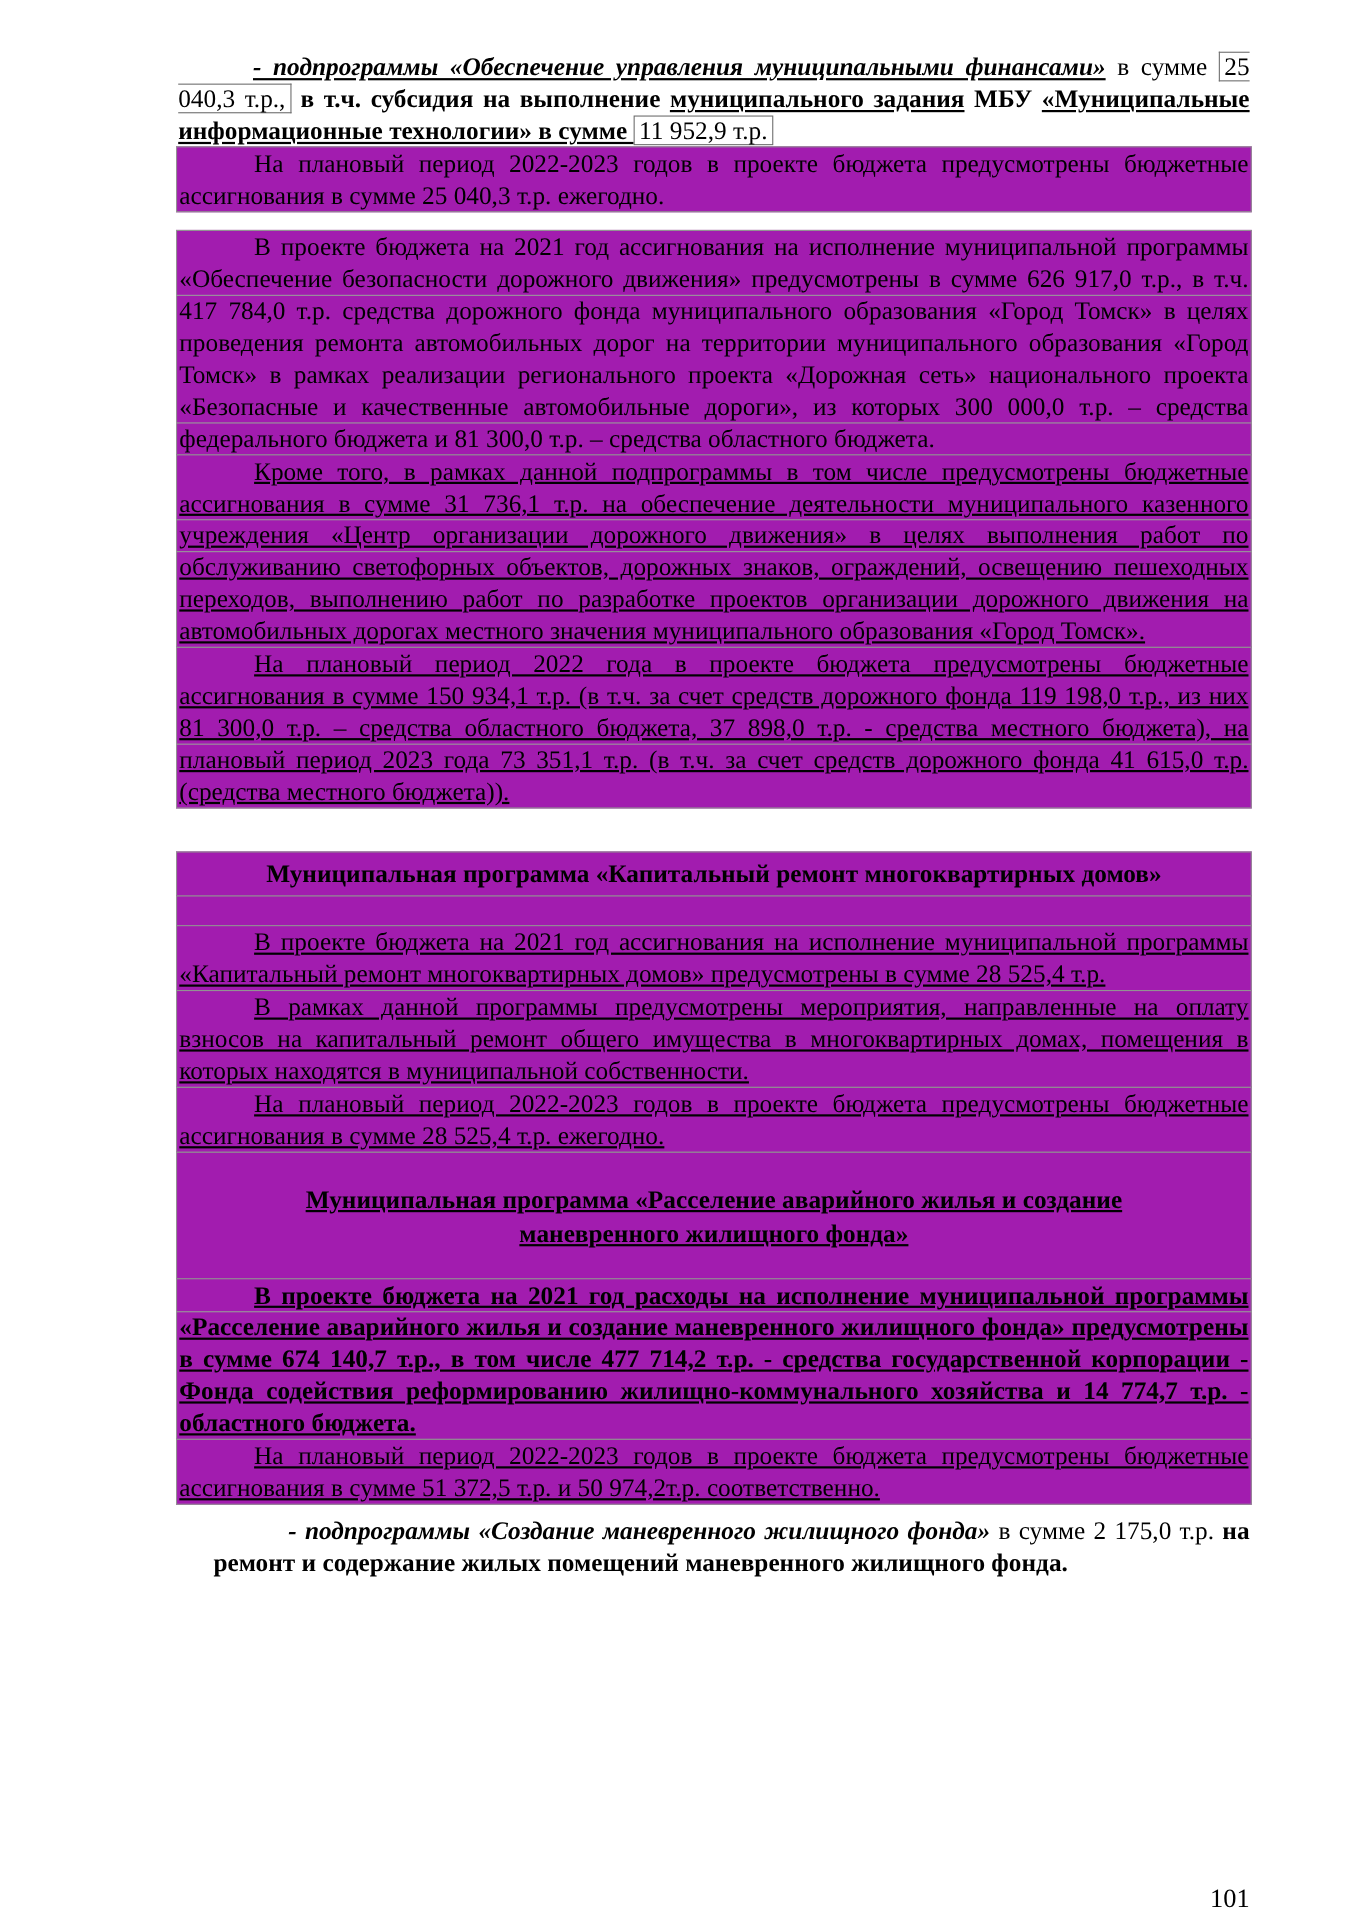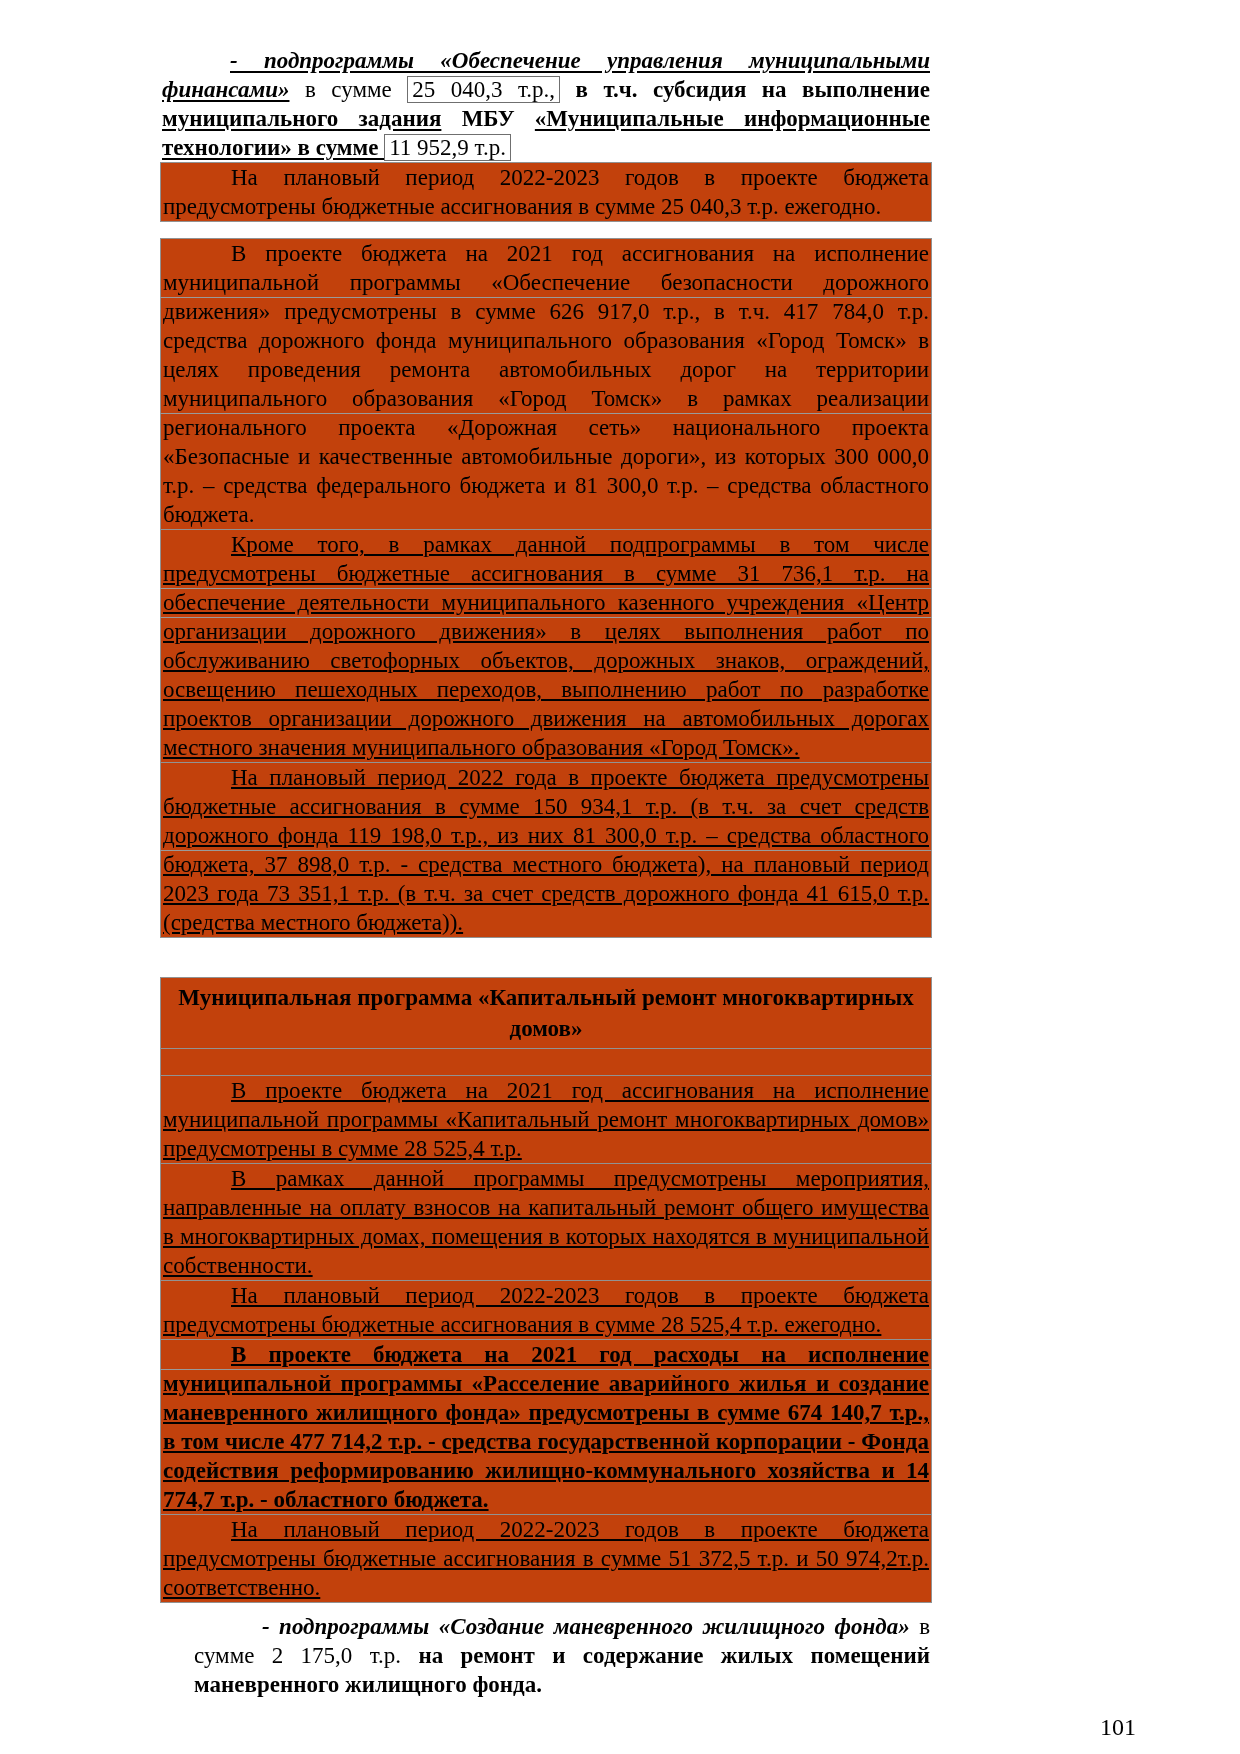--- a/index.html
+++ b/index.html
@@ -1,28 +1,28 @@
 <!DOCTYPE html>
 <html lang="ru"><head>
 <meta charset="utf-8">
 <style>
   html,body{margin:0;padding:0;}
   body{
     width:1240px;height:1754px;position:relative;background:#ffffff;
     font-family:"Liberation Serif", serif;color:#000;
     -webkit-font-smoothing:antialiased;
   }
-  .content{position:absolute;left:160px;top:46px;width:772px;}
+  .content{position:absolute;left:160px;top:46px;width:978px;}
   .para{font-size:23px;line-height:29px;text-align:justify;margin:0;padding:0 2px;}
   .ind{text-indent:68px;}
   .b{font-weight:bold;}
   .bi{font-weight:bold;font-style:italic;}
   .u{text-decoration:underline;text-underline-offset:3px;}
   .numbox{border:1px solid #6f6f6f;padding:0 4px;}
-  .cell{border:1px solid #929292;position:relative;background:#c2410c;}
+  .cell{border:1px solid #929292;position:relative;background:#a21caf;}
   .cell + .cell{margin-top:-1px;text-decoration:underline;}
   .hl{position:absolute;left:-1px;right:-1px;height:0;border-top:1px solid #9a9a9a;}
   .h{font-weight:bold;font-size:23px;line-height:31px;text-align:center;margin:0;}
   .hbox{font-weight:normal;border:1px solid #5e5e5e;padding:0 3px;}
   .heading1{margin-top:20px;}
   .group-a{margin-top:16px;}
   .group-b{margin-top:39px;}
   .head-cell{padding:4px 0;}
   .empty-row{height:26px;}
   .h3cell{padding:27px 0 25px;}
@@ -65,20 +65,23 @@
     <div class="cell empty-row"></div>
     <div class="cell">
       <p class="para ind">В проекте бюджета на 2021 год ассигнования на исполнение муниципальной программы «Капитальный ремонт многоквартирных домов» предусмотрены в сумме 28 525,4 т.р.</p>
     </div>
     <div class="cell">
       <p class="para ind">В рамках данной программы предусмотрены мероприятия, направленные на оплату взносов на капитальный ремонт общего имущества в многоквартирных домах, помещения в которых находятся в муниципальной собственности.</p>
     </div>
     <div class="cell">
       <p class="para ind">На плановый период 2022-2023 годов в проекте бюджета предусмотрены бюджетные ассигнования в сумме 28 525,4 т.р. ежегодно.</p>
     </div>
+    <div class="cell h3cell">
+      <p class="h"><span>Муниципальная программа «Расселение аварийного жилья и создание</span><br><span>маневренного жилищного фонда»</span></p>
+    </div>
     <div class="cell">
       <p class="para ind b">В проекте бюджета на 2021 год расходы на исполнение муниципальной программы «Расселение аварийного жилья и создание маневренного жилищного фонда» предусмотрены в сумме 674 140,7 т.р., в том числе 477 714,2 т.р. - средства государственной корпорации - Фонда содействия реформированию жилищно-коммунального хозяйства и 14 774,7 т.р. - областного бюджета.</p>
       <div class="hl" style="top:29px"></div>
     </div>
     <div class="cell">
       <p class="para ind">На плановый период 2022-2023 годов в проекте бюджета предусмотрены бюджетные ассигнования в сумме 51 372,5 т.р. и 50 974,2т.р. соответственно.</p>
     </div>
   </div>
 
   <p class="para ind p12"><span class="bi">- подпрограммы «Создание маневренного жилищного фонда»</span><span> в сумме 2 175,0 т.р. </span><span class="b">на ремонт и содержание жилых помещений маневренного жилищного фонда.</span></p>

